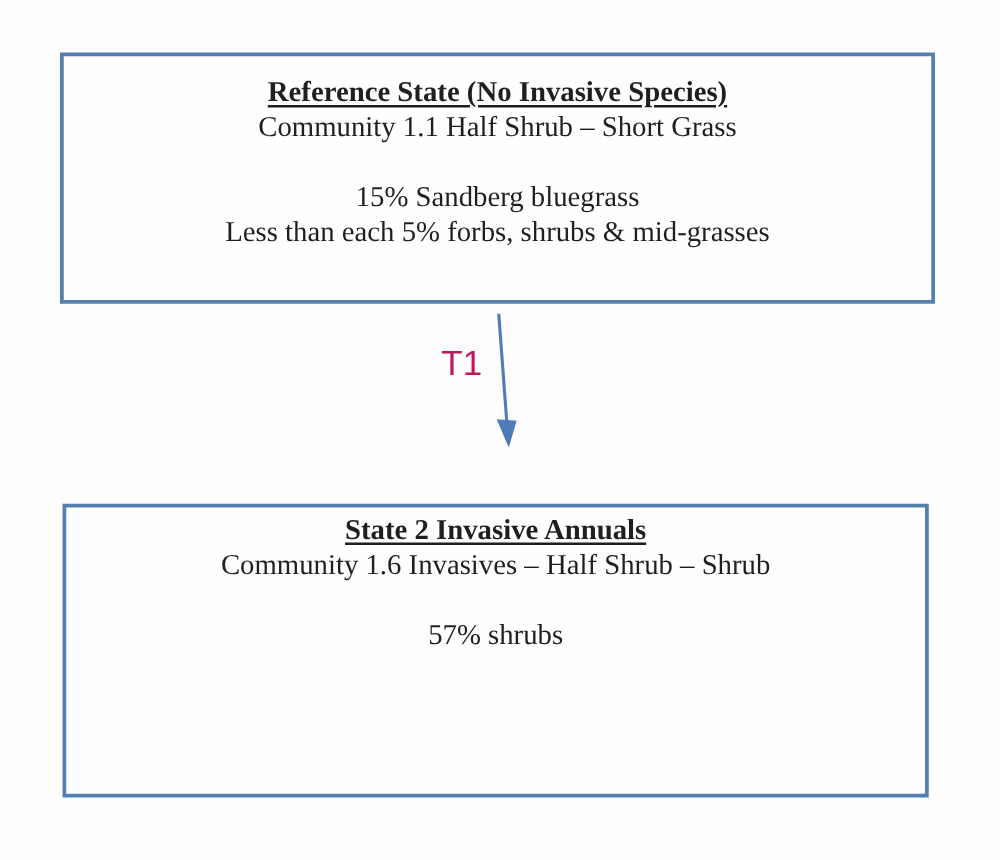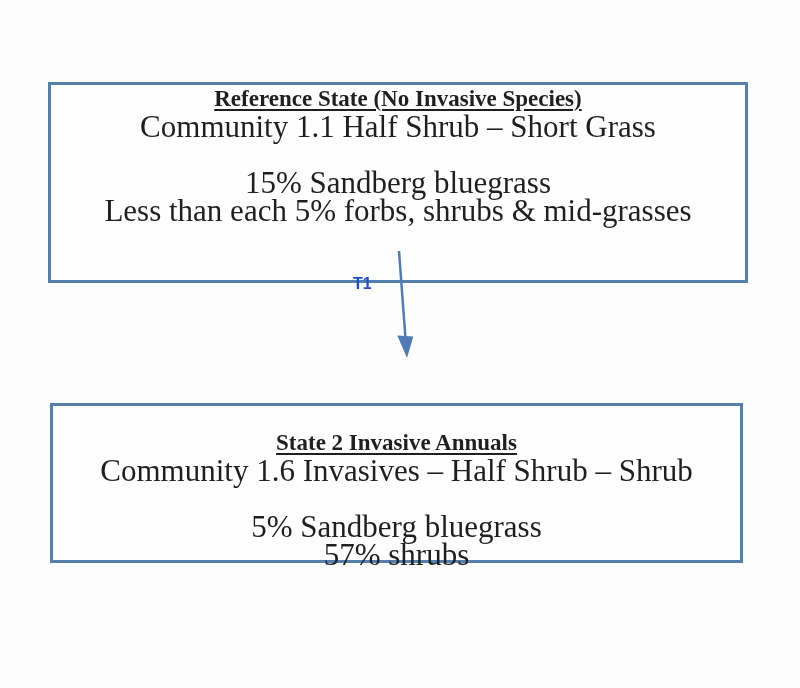--- a/index.html
+++ b/index.html
@@ -17,46 +17,45 @@
     overflow:hidden;
   }
   .canvas{position:absolute;inset:0;}
   .state-box{
     position:absolute;
     box-sizing:border-box;
     border:3px solid var(--box-border);
     background:#fefefe;
     text-align:center;
   }
-  .state-box.top{left:48px;top:42px;width:700px;height:201px;margin-top:40px;}
-  .state-box.bottom{left:50px;top:403px;width:693px;height:160px;padding-top:23px;}
+  .state-box.top{left:48px;top:42px;width:700px;height:201px;padding-top:15px;}
+  .state-box.bottom{left:50px;top:403px;width:693px;height:235px;padding-top:4px;}
   .box-title{
     font-weight:bold;
     font-size:23px;
     line-height:28px;
     text-decoration:underline;
     text-underline-offset:3px;
     text-decoration-thickness:2px;
   }
   .box-line{
-    font-size:31px;
+    font-size:23px;
     line-height:28px;
   }
   .box-spacer{height:28px;}
   .transition-zone{
     position:absolute;
     left:340px;top:244px;width:130px;height:125px;
   }
   .transition-label{
     position:absolute;
     left:13px;top:31px;
     font-family:"Liberation Sans", sans-serif;
-    font-size:16px;
-    color:#1d4ed8;
-    font-weight:bold;
+    font-size:28px;
+    color:#be185d;
   }
   .arrow-svg{position:absolute;left:0;top:0;}
   .arrow-line{stroke:var(--arrow);stroke-width:2.5;fill:none;}
   .arrow-head{fill:var(--arrow);stroke:none;}
 </style>
 </head>
 <body>
 
 <div class="canvas">
 
@@ -73,17 +72,16 @@
       <line class="arrow-line" x1="59" y1="7" x2="65.3" y2="92"></line>
       <polygon class="arrow-head" points="67,114 57.3,91.4 73.3,92.6"></polygon>
     </svg>
     <span class="transition-label">T1</span>
   </div>
 
   <div class="state-box bottom">
     <div class="box-title">State 2 Invasive Annuals</div>
     <div class="box-line">Community 1.6 Invasives – Half Shrub – Shrub</div>
     <div class="box-spacer"></div>
-    <div class="box-line">5% Sandberg bluegrass</div>
     <div class="box-line">57% shrubs</div>
   </div>
 
 </div>
 
 </body></html>

